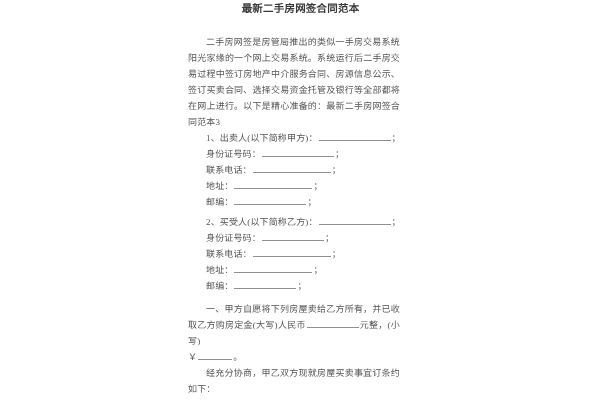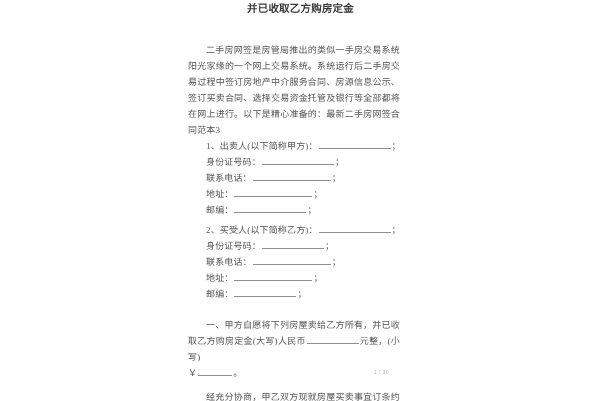--- a/index.html
+++ b/index.html
@@ -51,21 +51,20 @@
     font-size: 9px;
     line-height: 16px;
     color: #555555;
     text-align: justify;
     text-justify: inter-ideograph;
     letter-spacing: 0.15px;
     margin: 0;
   }
   .para.indent {
     text-indent: 18px;
-    margin-top: 8px;
   }
 
   .field-line {
     font-size: 9px;
     line-height: 16px;
     color: #555555;
     letter-spacing: 0.15px;
     margin: 0;
     white-space: nowrap;
     padding-left: 18px;
@@ -100,21 +99,21 @@
     letter-spacing: 0.4px;
     white-space: nowrap;
     font-family: "Liberation Sans", sans-serif;
   }
 </style>
 </head>
 <body>
 
 <div id="page">
 
-  <div id="doc-title">并已收取乙方购房定金</div>
+  <div id="doc-title">最新二手房网签合同范本</div>
 
   <div id="body-col">
 
     <p class="para indent">二手房网签是房管局推出的类似一手房交易系统阳光家缘的一个网上交易系统。系统运行后二手房交易过程中签订房地产中介服务合同、房源信息公示、签订买卖合同、选择交易资金托管及银行等全部都将在网上进行。以下是精心准备的：最新二手房网签合同范本3</p>
 
     <p class="field-line">
       <span>1、出卖人(以下简称甲方)：</span><span class="blank b-lg"></span><span>；</span>
     </p>
 
     <p class="field-line sub">

